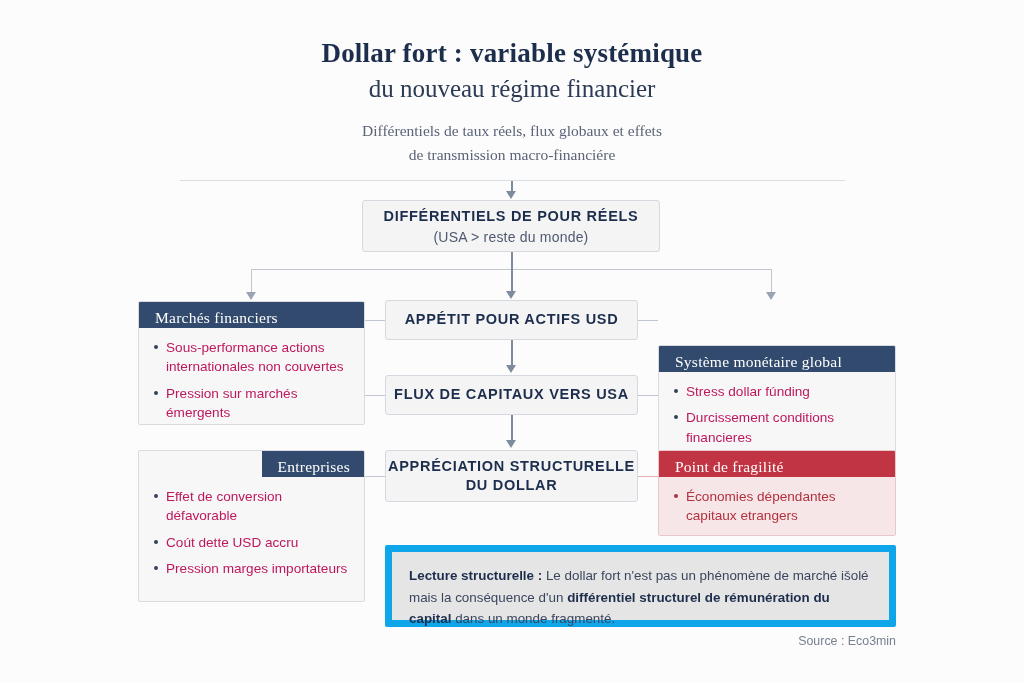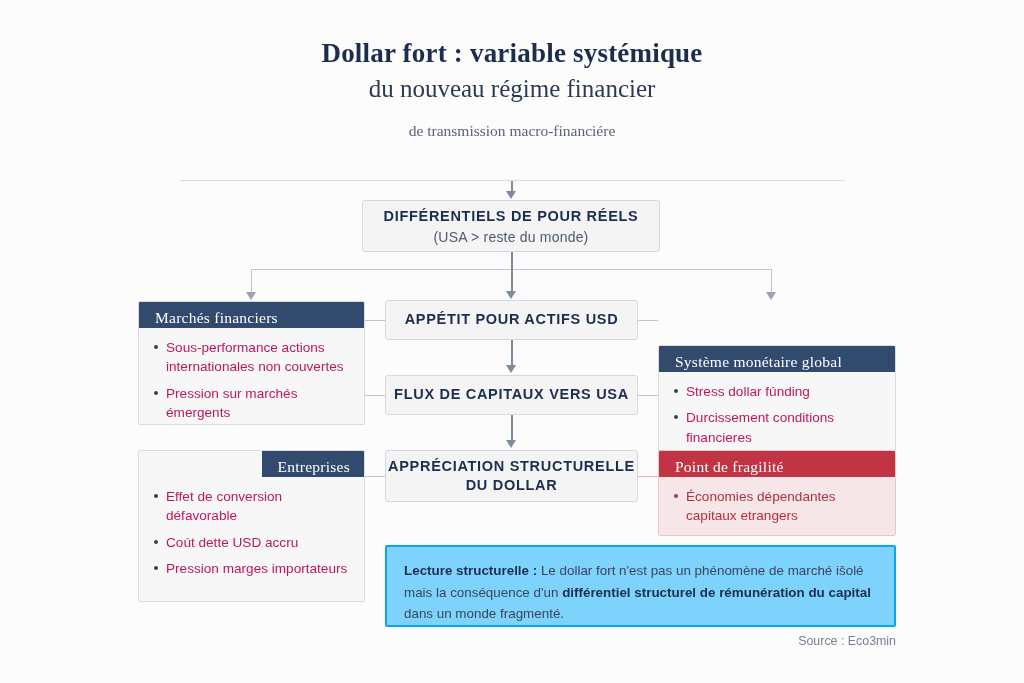--- a/index.html
+++ b/index.html
@@ -105,22 +105,22 @@
     content:"";
     position:absolute;left:5px;top:7px;
     width:4px;height:4px;border-radius:50%;
     background:#34415c;
   }
   ul.bullets.red-bullets li{color:#b2303f;}
   ul.bullets.red-bullets li:before{background:#b2303f;}
 
   
   .note{
-    background:#7dd3fc;
-    border:2px solid #0ea5e9;
+    background:#e5e5e5;
+    border:7px solid #0ea5e9;
     border-radius:2px;
     padding:13px 16px 14px 17px;
     box-sizing:border-box;
   }
   .note p{
     margin:0;
     font-size:13.4px;
     line-height:1.62;
     color:#3b465e;
   }
@@ -151,20 +151,21 @@
 </style>
 </head>
 <body>
 
 <div class="canvas">
 
   <div class="title-wrap">
     <div class="title-1">Dollar fort : variable systémique</div>
     <div class="title-2">du nouveau régime financier</div>
     <div class="subtitle">
+      <div>Différentiels de taux réels, flux globaux et effets</div>
       <div>de transmission macro-financiére</div>
     </div>
   </div>
   <div class="rule"></div>
 
   <div class="ln v thick-v" style="left:511px;top:181px;height:12px;"></div>
   <div class="arrow-down" style="left:506px;top:191px;"></div>
 
   <div class="box plain-box" style="left:362px;top:200px;width:298px;height:52px;">
     <div class="plain-title">DIFFÉRENTIELS DE POUR RÉELS</div>

